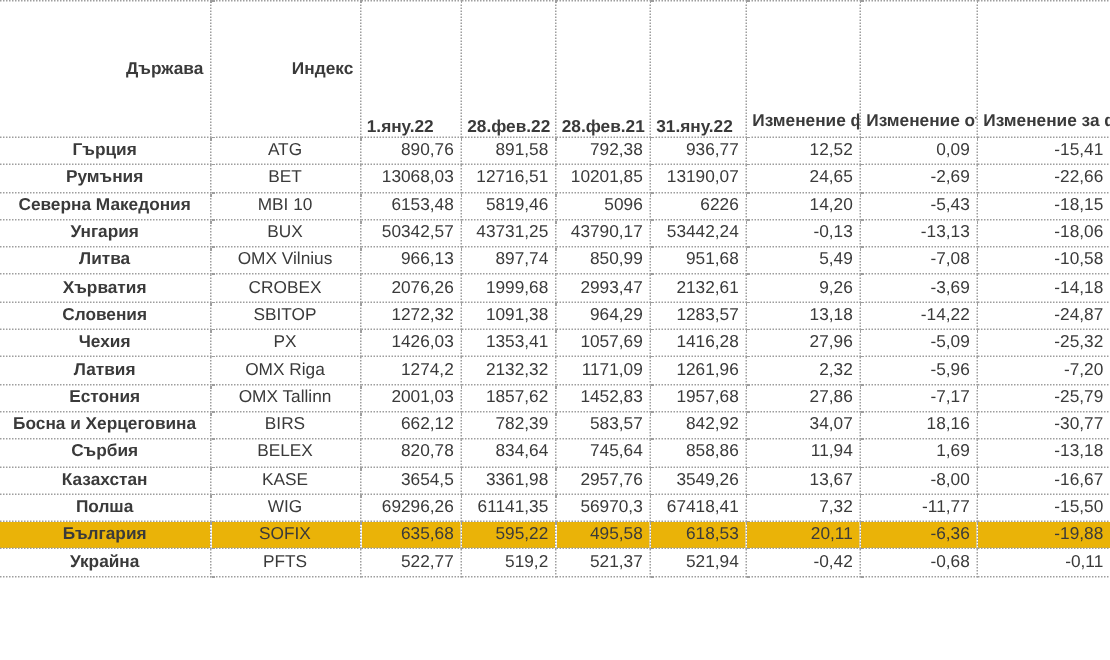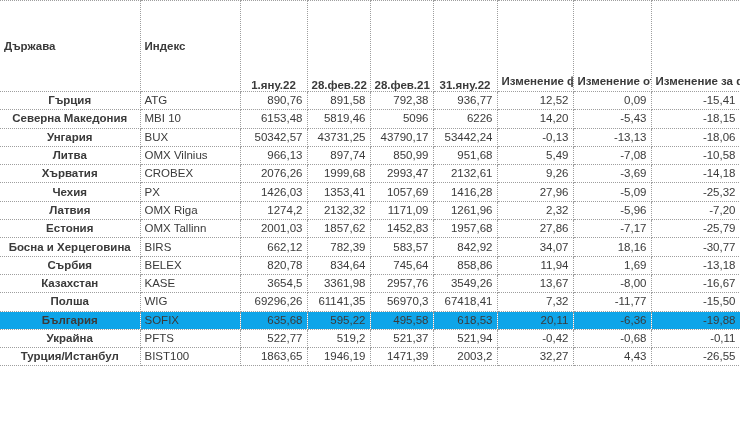--- a/index.html
+++ b/index.html
@@ -33,25 +33,25 @@
     border-left: none;
   }
   thead th {
     height: 91px;
     font-weight: bold;
     color: #2e2e2e;
     background: #ffffff;
   }
   th.h-name {
     vertical-align: middle;
-    text-align: left;
+    text-align: right;
   }
   th.h-date {
     vertical-align: bottom;
-    text-align: center;
+    text-align: left;
     padding-right: 5px;
     padding-bottom: 2px;
   }
   th.h-change {
     vertical-align: bottom;
     text-align: left;
     white-space: pre-line;
     line-height: 19px;
     padding-left: 3px;
     padding-bottom: 1px;
@@ -61,28 +61,28 @@
   }
   tbody td {
     line-height: 17px;
     vertical-align: middle;
   }
   td.c-country {
     text-align: center;
     font-weight: bold;
   }
   td.c-index {
-    text-align: left;
+    text-align: center;
   }
   td.c-num {
     text-align: right;
     padding-right: 5px;
   }
   tr.hl td {
-    background: #0ea5e9;
+    background: #eab308;
   }
   tr.hl td.c-index {
     font-weight: normal;
   }
 </style>
 </head>
 <body>
 
 <div>
   <table class="indices">
@@ -123,20 +123,31 @@
           <td class="c-index">ATG</td>
           <td class="c-num">890,76</td>
           <td class="c-num">891,58</td>
           <td class="c-num">792,38</td>
           <td class="c-num">936,77</td>
           <td class="c-num">12,52</td>
           <td class="c-num">0,09</td>
           <td class="c-num">-15,41</td>
         </tr>
         <tr>
+          <td class="c-country">Румъния</td>
+          <td class="c-index">BET</td>
+          <td class="c-num">13068,03</td>
+          <td class="c-num">12716,51</td>
+          <td class="c-num">10201,85</td>
+          <td class="c-num">13190,07</td>
+          <td class="c-num">24,65</td>
+          <td class="c-num">-2,69</td>
+          <td class="c-num">-22,66</td>
+        </tr>
+        <tr>
           <td class="c-country">Северна Македония</td>
           <td class="c-index">MBI 10</td>
           <td class="c-num">6153,48</td>
           <td class="c-num">5819,46</td>
           <td class="c-num">5096</td>
           <td class="c-num">6226</td>
           <td class="c-num">14,20</td>
           <td class="c-num">-5,43</td>
           <td class="c-num">-18,15</td>
         </tr>
@@ -165,20 +176,31 @@
         <tr>
           <td class="c-country">Хърватия</td>
           <td class="c-index">CROBEX</td>
           <td class="c-num">2076,26</td>
           <td class="c-num">1999,68</td>
           <td class="c-num">2993,47</td>
           <td class="c-num">2132,61</td>
           <td class="c-num">9,26</td>
           <td class="c-num">-3,69</td>
           <td class="c-num">-14,18</td>
+        </tr>
+        <tr>
+          <td class="c-country">Словения</td>
+          <td class="c-index">SBITOP</td>
+          <td class="c-num">1272,32</td>
+          <td class="c-num">1091,38</td>
+          <td class="c-num">964,29</td>
+          <td class="c-num">1283,57</td>
+          <td class="c-num">13,18</td>
+          <td class="c-num">-14,22</td>
+          <td class="c-num">-24,87</td>
         </tr>
         <tr>
           <td class="c-country">Чехия</td>
           <td class="c-index">PX</td>
           <td class="c-num">1426,03</td>
           <td class="c-num">1353,41</td>
           <td class="c-num">1057,69</td>
           <td class="c-num">1416,28</td>
           <td class="c-num">27,96</td>
           <td class="c-num">-5,09</td>
@@ -265,26 +287,15 @@
           <td class="c-country">Украйна</td>
           <td class="c-index">PFTS</td>
           <td class="c-num">522,77</td>
           <td class="c-num">519,2</td>
           <td class="c-num">521,37</td>
           <td class="c-num">521,94</td>
           <td class="c-num">-0,42</td>
           <td class="c-num">-0,68</td>
           <td class="c-num">-0,11</td>
         </tr>
-        <tr>
-          <td class="c-country">Турция/Истанбул</td>
-          <td class="c-index">BIST100</td>
-          <td class="c-num">1863,65</td>
-          <td class="c-num">1946,19</td>
-          <td class="c-num">1471,39</td>
-          <td class="c-num">2003,2</td>
-          <td class="c-num">32,27</td>
-          <td class="c-num">4,43</td>
-          <td class="c-num">-26,55</td>
-        </tr>
       </tbody>
   </table>
 </div>
 
 </body></html>

